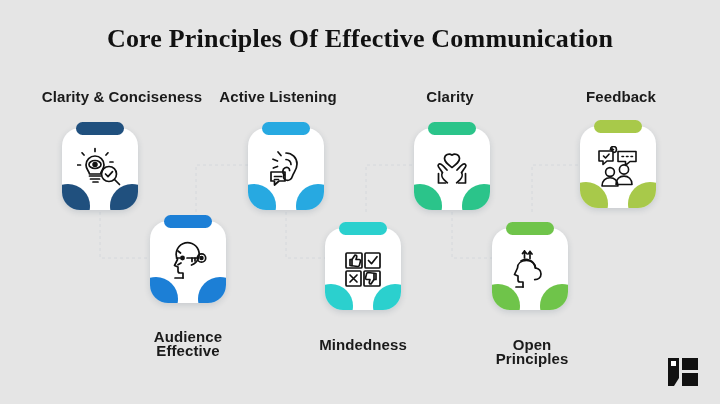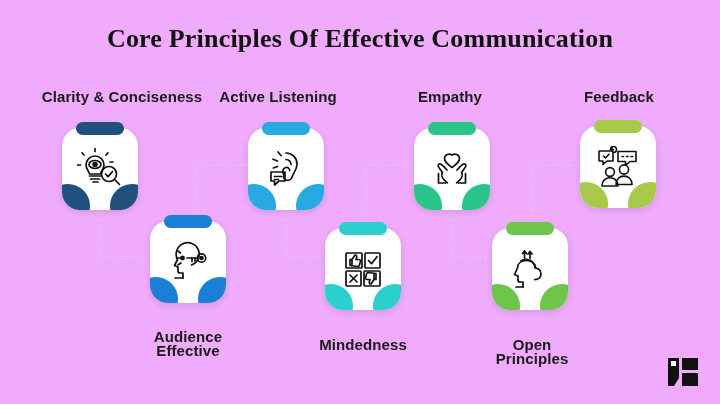--- a/index.html
+++ b/index.html
@@ -1,20 +1,20 @@
 <!DOCTYPE html>
 <html><head>
 <meta charset="utf-8">
 <style>
   html,body{margin:0;padding:0;}
   body{
     width:720px;height:404px;overflow:hidden;background:#ffffff;
     font-family:"Liberation Sans", sans-serif;position:relative;
   }
-  #canvas{position:absolute;inset:0;width:720px;height:404px;background:#f0abfc;}
+  #canvas{position:absolute;inset:0;width:720px;height:404px;background:#e5e5e5;}
 
   
   .title{
     position:absolute;left:0;top:24px;width:720px;text-align:center;
     font-family:"Liberation Serif", serif;font-weight:bold;
     font-size:26px;letter-spacing:.2px;color:#111111;white-space:nowrap;
   }
 
   
   .connectors{position:absolute;left:0;top:0;width:720px;height:404px;pointer-events:none;}
@@ -64,22 +64,22 @@
       <path d="M196,212 L196,165 L262,165"></path>
       <path d="M286,212 L286,258 L340,258"></path>
       <path d="M366,212 L366,165 L430,165"></path>
       <path d="M452,212 L452,258 L508,258"></path>
       <path d="M532,212 L532,165 L598,165"></path>
     </g>
   </svg>
 
   <div class="label" style="left:32px;top:90px;width:180px;">Clarity &amp; Conciseness</div>
   <div class="label" style="left:198px;top:90px;width:160px;">Active Listening</div>
-  <div class="label" style="left:380px;top:90px;width:140px;">Empathy</div>
-  <div class="label" style="left:524px;top:90px;width:130px;text-align:right;">Feedback</div>
+  <div class="label" style="left:380px;top:90px;width:140px;">Clarity</div>
+  <div class="label" style="left:556px;top:90px;width:130px;">Feedback</div>
 
   <div class="label" style="left:118px;top:330px;width:140px;">
     <div>Audience</div>
     <div>Effective</div>
   </div>
   <div class="label" style="left:288px;top:338px;width:150px;">
     <div>Mindedness</div>
   </div>
   <div class="label" style="left:462px;top:338px;width:140px;">
     <div>Open</div>

